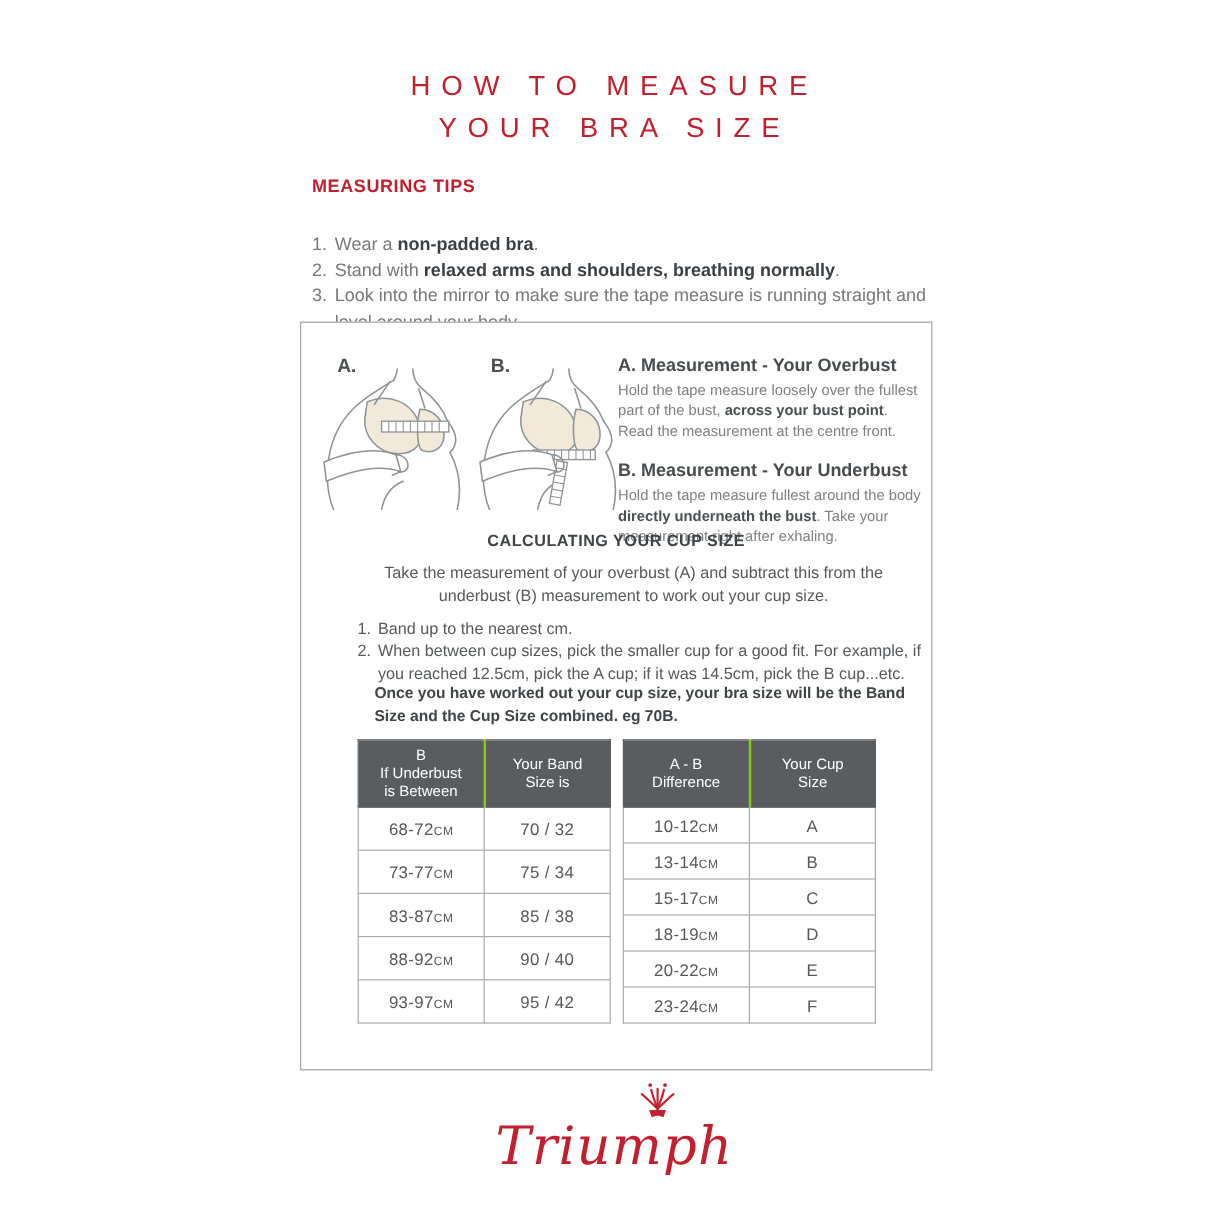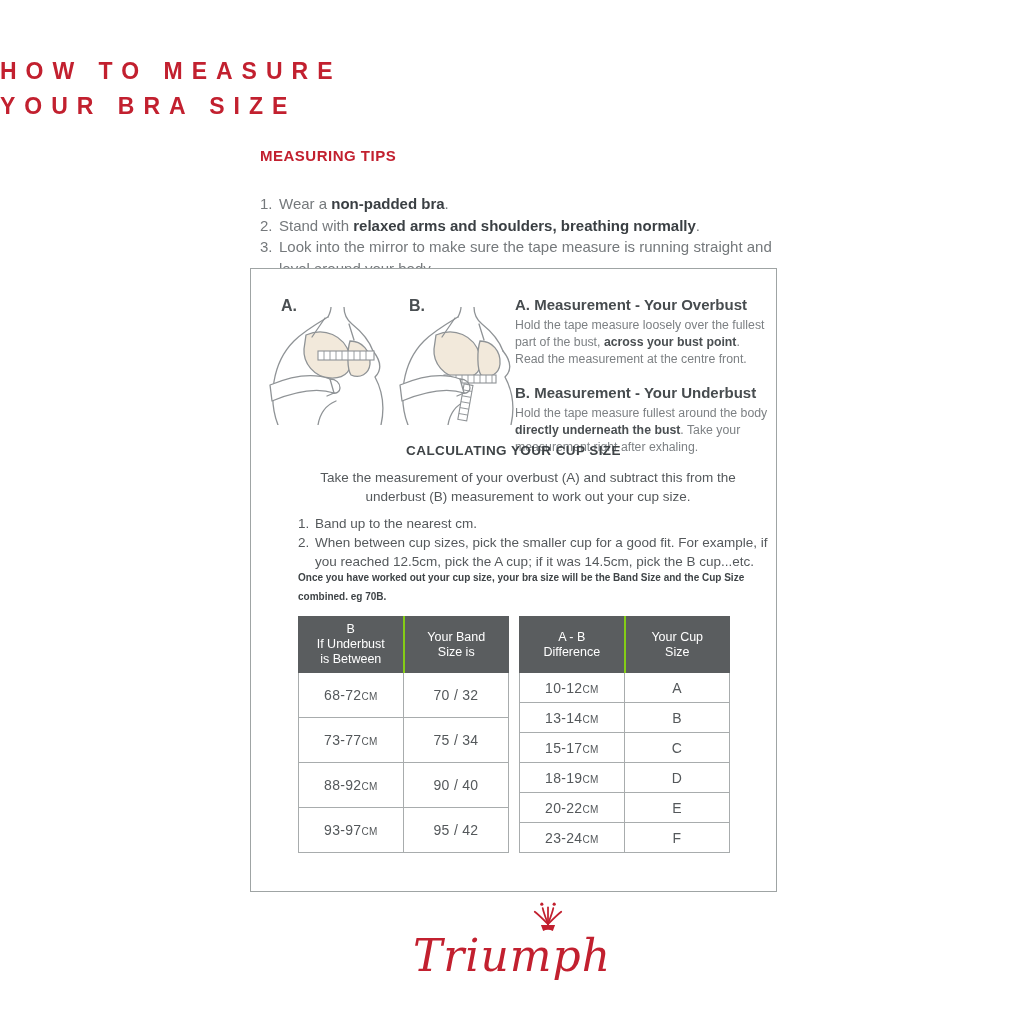--- a/index.html
+++ b/index.html
@@ -13,22 +13,22 @@
     --hdr-bg:#5A5D5F;
     --tbl-border:#A8ACAD;
     --box-border:#9FA4A4;
     --line:#8F9396;
     --bra:#F2E9DB;
   }
   *{margin:0;padding:0;box-sizing:border-box;}
   body{background:#ffffff;font-family:"Liberation Sans",sans-serif;}
   .page{position:relative;width:1024px;height:1024px;background:#fff;overflow:hidden;}
 
-  .title{position:absolute;top:54px;left:0;width:100%;
-    color:var(--red);font-weight:700;font-size:23px;letter-spacing:9px;line-height:35px;}
+  .title{position:absolute;top:54px;left:0;width:100%;text-align:center;
+    color:var(--red);font-weight:400;font-size:23px;letter-spacing:9px;line-height:35px;}
 
   .tips{position:absolute;left:260px;top:147px;width:525px;}
   .tips-heading{color:var(--red);font-weight:700;font-size:15px;letter-spacing:.5px;margin-bottom:29px;}
   .tip-row{display:flex;color:var(--body-gray);font-size:15px;line-height:21.5px;}
   .tip-num{min-width:19px;}
   .tip-bold{font-weight:700;color:#3A3F43;}
 
   .measure-box{position:absolute;left:250px;top:268px;width:527px;height:624px;
     border:1px solid var(--box-border);background:#fff;}
   .fig-label{position:absolute;font-size:16px;font-weight:700;color:#4A4F52;}
@@ -42,22 +42,22 @@
   .m-para{font-size:12.3px;color:var(--light-gray-text);line-height:17px;margin-bottom:16px;}
   .m-bold{font-weight:700;color:#4A4F52;}
 
   .calc-heading{position:absolute;left:0;top:174px;width:100%;text-align:center;
     font-size:13.5px;font-weight:700;color:var(--dark);letter-spacing:.4px;}
   .calc-intro{position:absolute;left:47px;top:199px;width:460px;
     font-size:13.5px;color:var(--mid-gray);line-height:19px;text-align:center;}
   .calc-steps{position:absolute;left:47px;top:245px;width:478px;}
   .step-row{display:flex;font-size:13.5px;color:var(--mid-gray);line-height:19px;}
   .step-num{min-width:17px;}
-  .calc-note{position:absolute;left:47px;top:299px;width:468px;
-    font-size:10px;font-weight:700;color:var(--dark);line-height:19px;}
+  .calc-note{position:absolute;left:61px;top:299px;width:468px;
+    font-size:13px;font-weight:700;color:var(--dark);line-height:19px;}
 
   .tables{position:absolute;left:47px;top:347px;display:flex;gap:10px;}
   table{border-collapse:collapse;}
   th{width:105px;height:56px;background:var(--hdr-bg);color:#fff;
     font-size:12.5px;font-weight:400;line-height:15px;white-space:pre-line;
     border:1px solid var(--hdr-bg);vertical-align:middle;text-align:center;}
   th + th{border-left:2px solid #84cc16;}
   td{width:105px;height:30px;border:1px solid var(--tbl-border);
     text-align:center;vertical-align:middle;color:var(--cell-text);
     font-size:14px;letter-spacing:.3px;}
@@ -210,20 +210,24 @@
         <tbody>
           <tr>
             <td><span>68-72</span><span class="unit">cm</span></td>
             <td>70 / 32</td>
           </tr>
           <tr>
             <td><span>73-77</span><span class="unit">cm</span></td>
             <td>75 / 34</td>
           </tr>
           <tr>
+            <td><span>83-87</span><span class="unit">cm</span></td>
+            <td>85 / 38</td>
+          </tr>
+          <tr>
             <td><span>88-92</span><span class="unit">cm</span></td>
             <td>90 / 40</td>
           </tr>
           <tr>
             <td><span>93-97</span><span class="unit">cm</span></td>
             <td>95 / 42</td>
           </tr>
         </tbody>
       </table>
 

